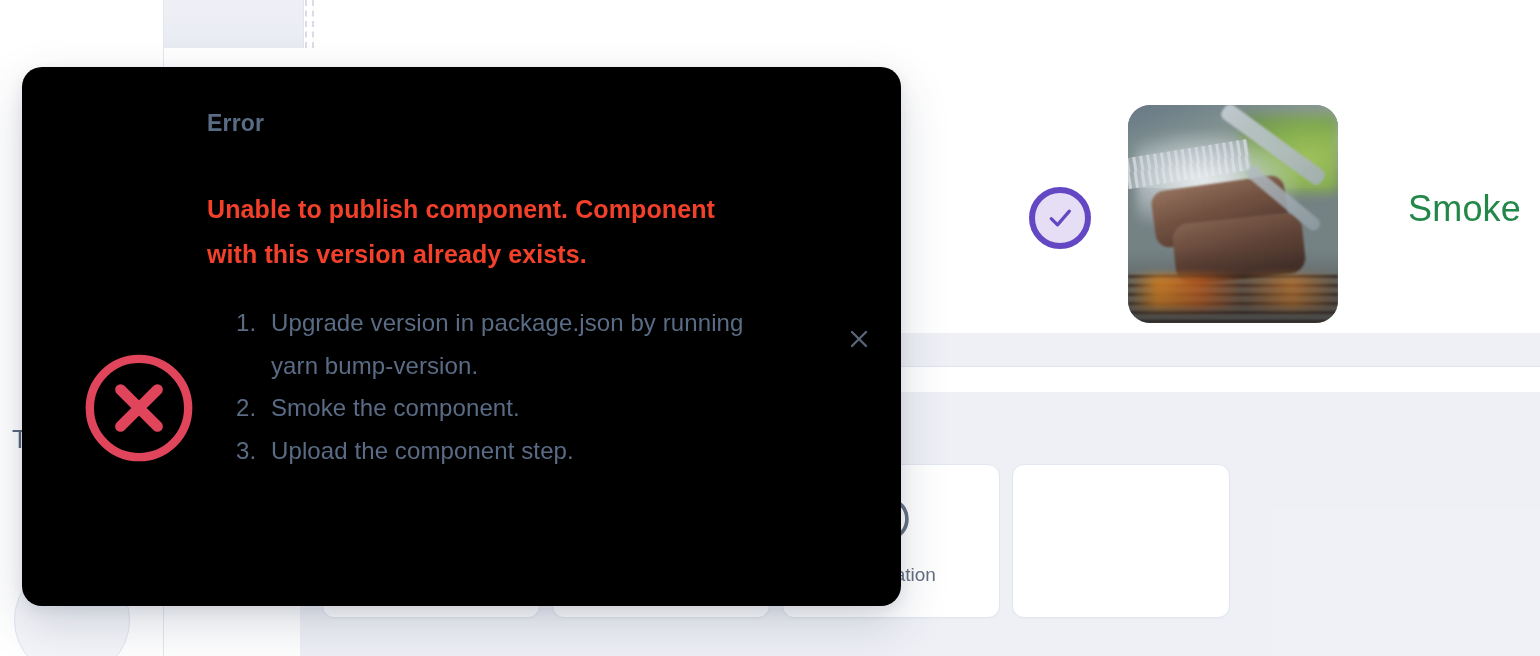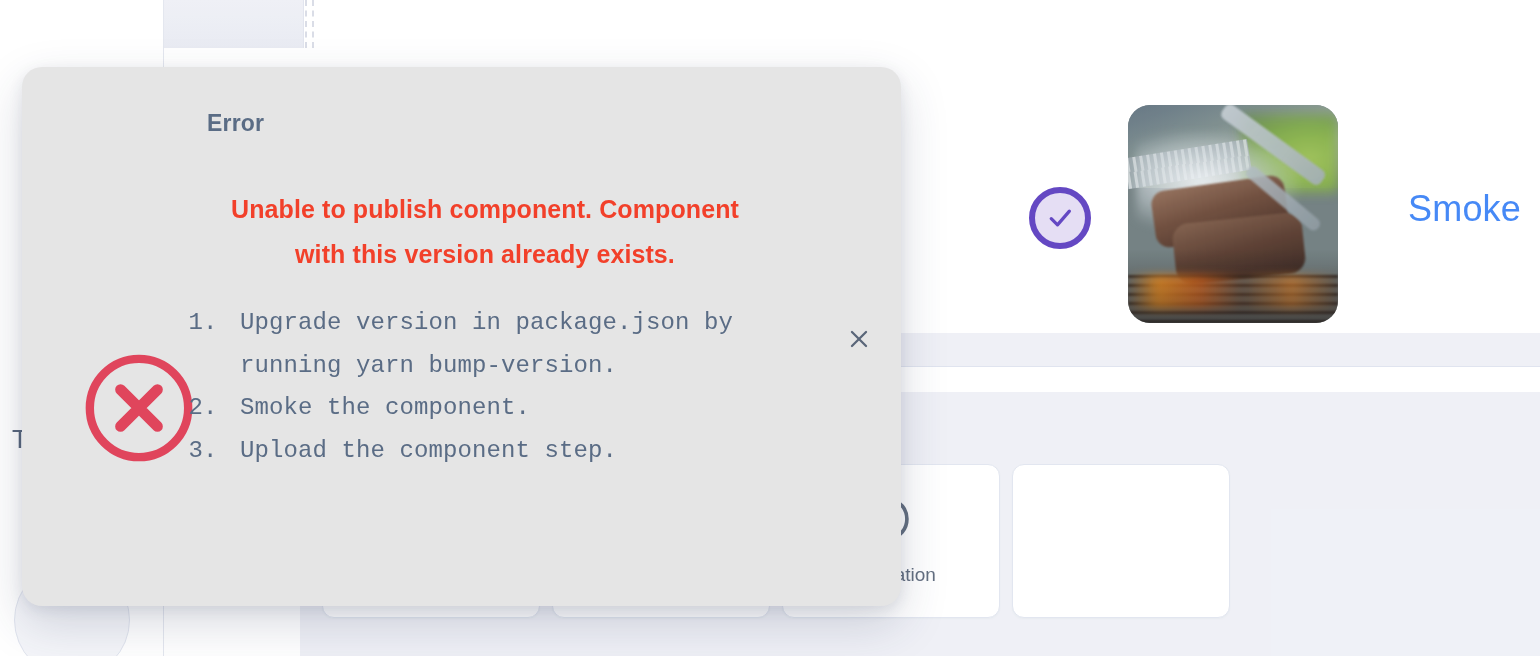--- a/index.html
+++ b/index.html
@@ -87,21 +87,21 @@
              background: linear-gradient(90deg, rgba(255,140,20,.0) 0%, rgba(255,150,25,.95) 14%, rgba(255,105,10,.75) 34%, rgba(120,60,20,.3) 55%, rgba(255,140,30,.7) 78%, rgba(90,50,25,.2) 100%);
              filter: blur(4px);}
   .ph-bars { position:absolute; left:0; bottom:0; width:100%; height:22%;
              background: repeating-linear-gradient(0deg, rgba(30,22,20,.85) 0 3px, rgba(80,68,62,.25) 3px 9px);
              filter: blur(.8px);}
   .ph-dark { position:absolute; left:0; bottom:0; width:100%; height:34%;
              background: linear-gradient(180deg, rgba(25,18,16,0) 0%, rgba(25,18,16,.55) 100%); }
 
   .smoke-title {
     position: absolute; left: 1408px; top: 188px;
-    font-size: 36px; color: #3b82f6; letter-spacing: .2px;
+    font-size: 36px; color: #15803d; letter-spacing: .2px;
     white-space: nowrap;
   }
 
   
   .band-top {
     position: absolute; left: 880px; top: 333px; width: 660px; height: 34px;
     background: #eef0f6; border-bottom: 1px solid #dfe3ee;
   }
   .band-white {
     position: absolute; left: 880px; top: 368px; width: 660px; height: 24px;
@@ -139,21 +139,21 @@
   .bdiv {
     position: absolute; left: 812px; top: 470px;
     width: 1px; height: 150px; background: #e1e5f0;
   }
 
   
   .backdrop { position: absolute; inset: 0; background: rgba(255,255,255,.06); }
   .modal {
     position: absolute; left: 22px; top: 67px;
     width: 879px; height: 539px;
-    background: #e5e5e5; border-radius: 20px;
+    background: #000000; border-radius: 20px;
     box-shadow: 0 18px 48px rgba(45,55,90,.18), 0 4px 14px rgba(45,55,90,.10);
   }
   .modal-x {
     position: absolute; right: 22px; top: 252px;
     width: 40px; height: 40px; display: flex;
     align-items: center; justify-content: center;
     color: #5a6679; cursor: pointer;
   }
   .err-icon {
     position: absolute; left: 48px; top: 272px;
@@ -161,26 +161,26 @@
     display: flex; align-items: center; justify-content: center;
   }
   .modal-body { position: absolute; left: 185px; top: 45px; width: 600px; }
   .err-label {
     font-size: 23px; font-weight: bold; color: #5a6c85;
     letter-spacing: .2px; line-height: 1;
   }
   .err-head {
     margin-top: 52px;
     font-size: 25px; font-weight: bold; color: #f2402a;
-    line-height: 1.78; letter-spacing: .1px; max-width: 556px; text-align: center;
+    line-height: 1.78; letter-spacing: .1px; max-width: 556px;
   }
   .err-steps {
-    margin-top: 26px; margin-left: 25px;
+    margin-top: 26px; margin-left: 56px;
     list-style: decimal; font-size: 24px; color: #5a6c85;
-    line-height: 1.78; letter-spacing: .1px; max-width: 520px; font-family: Liberation Mono, monospace;
+    line-height: 1.78; letter-spacing: .1px; max-width: 520px;
   }
   .err-steps li { padding-left: 8px; }
 </style>
 </head>
 <body>
 
 <div id="stage">
 
   <div class="bg-layer">
 

